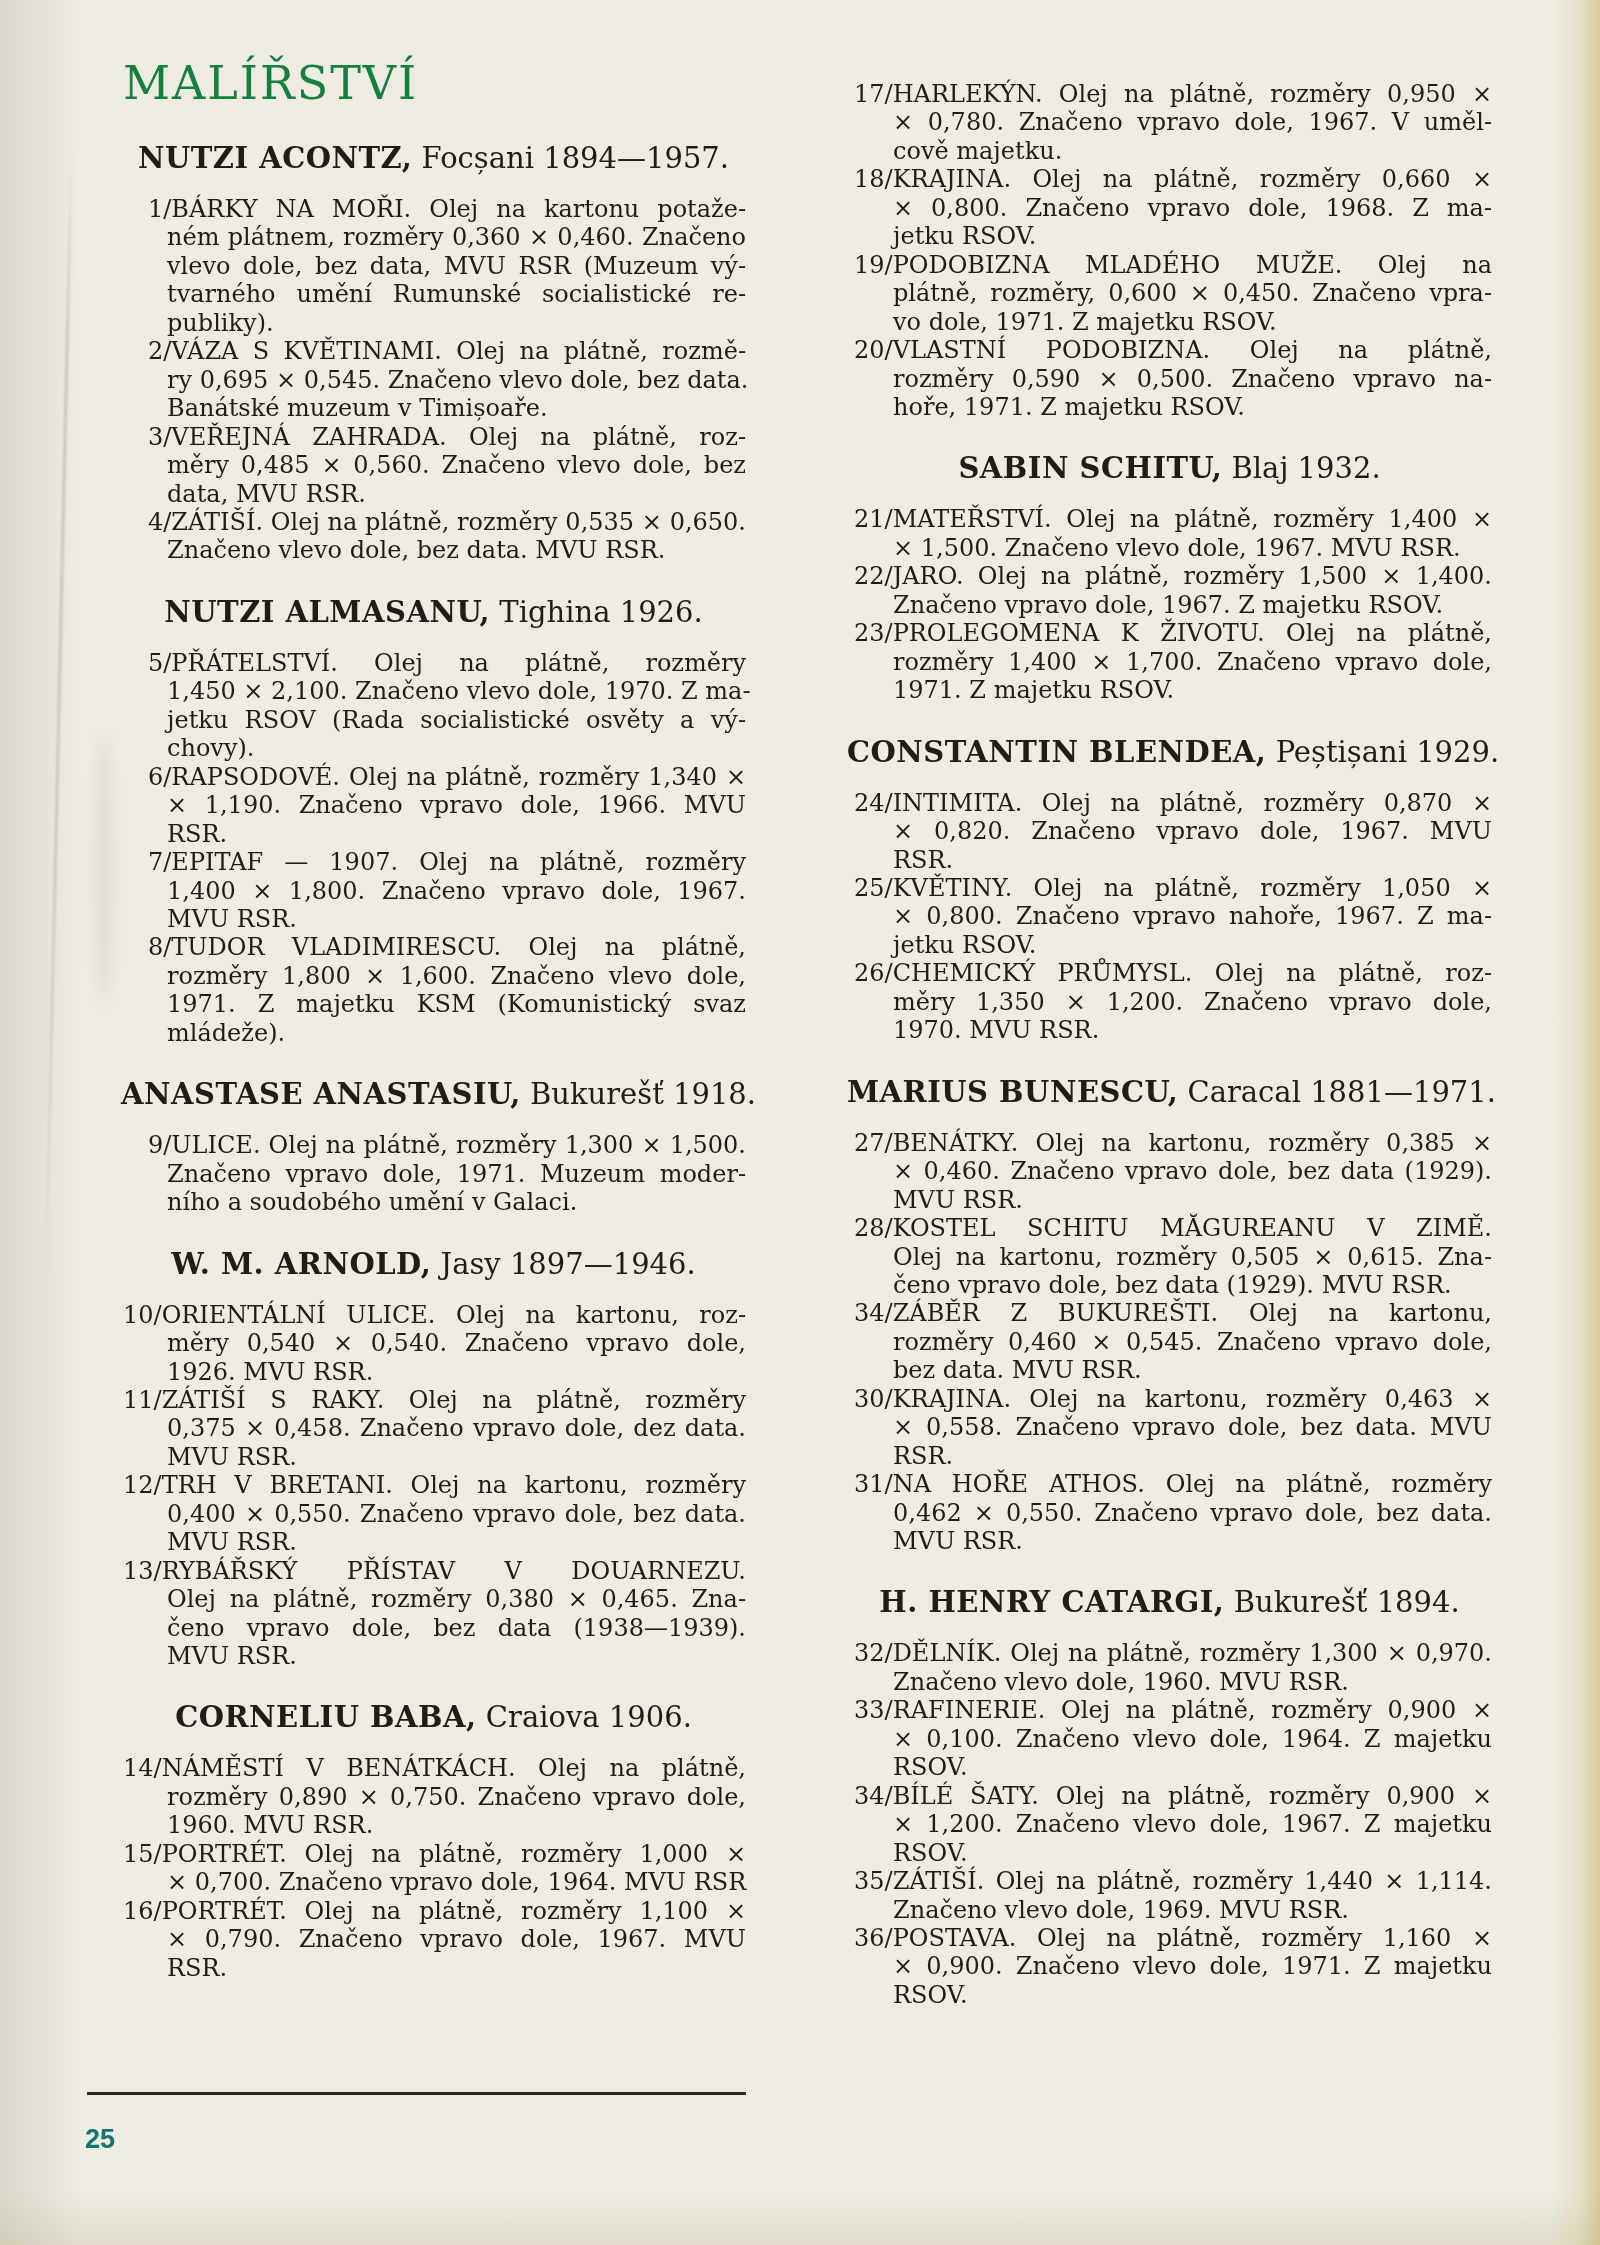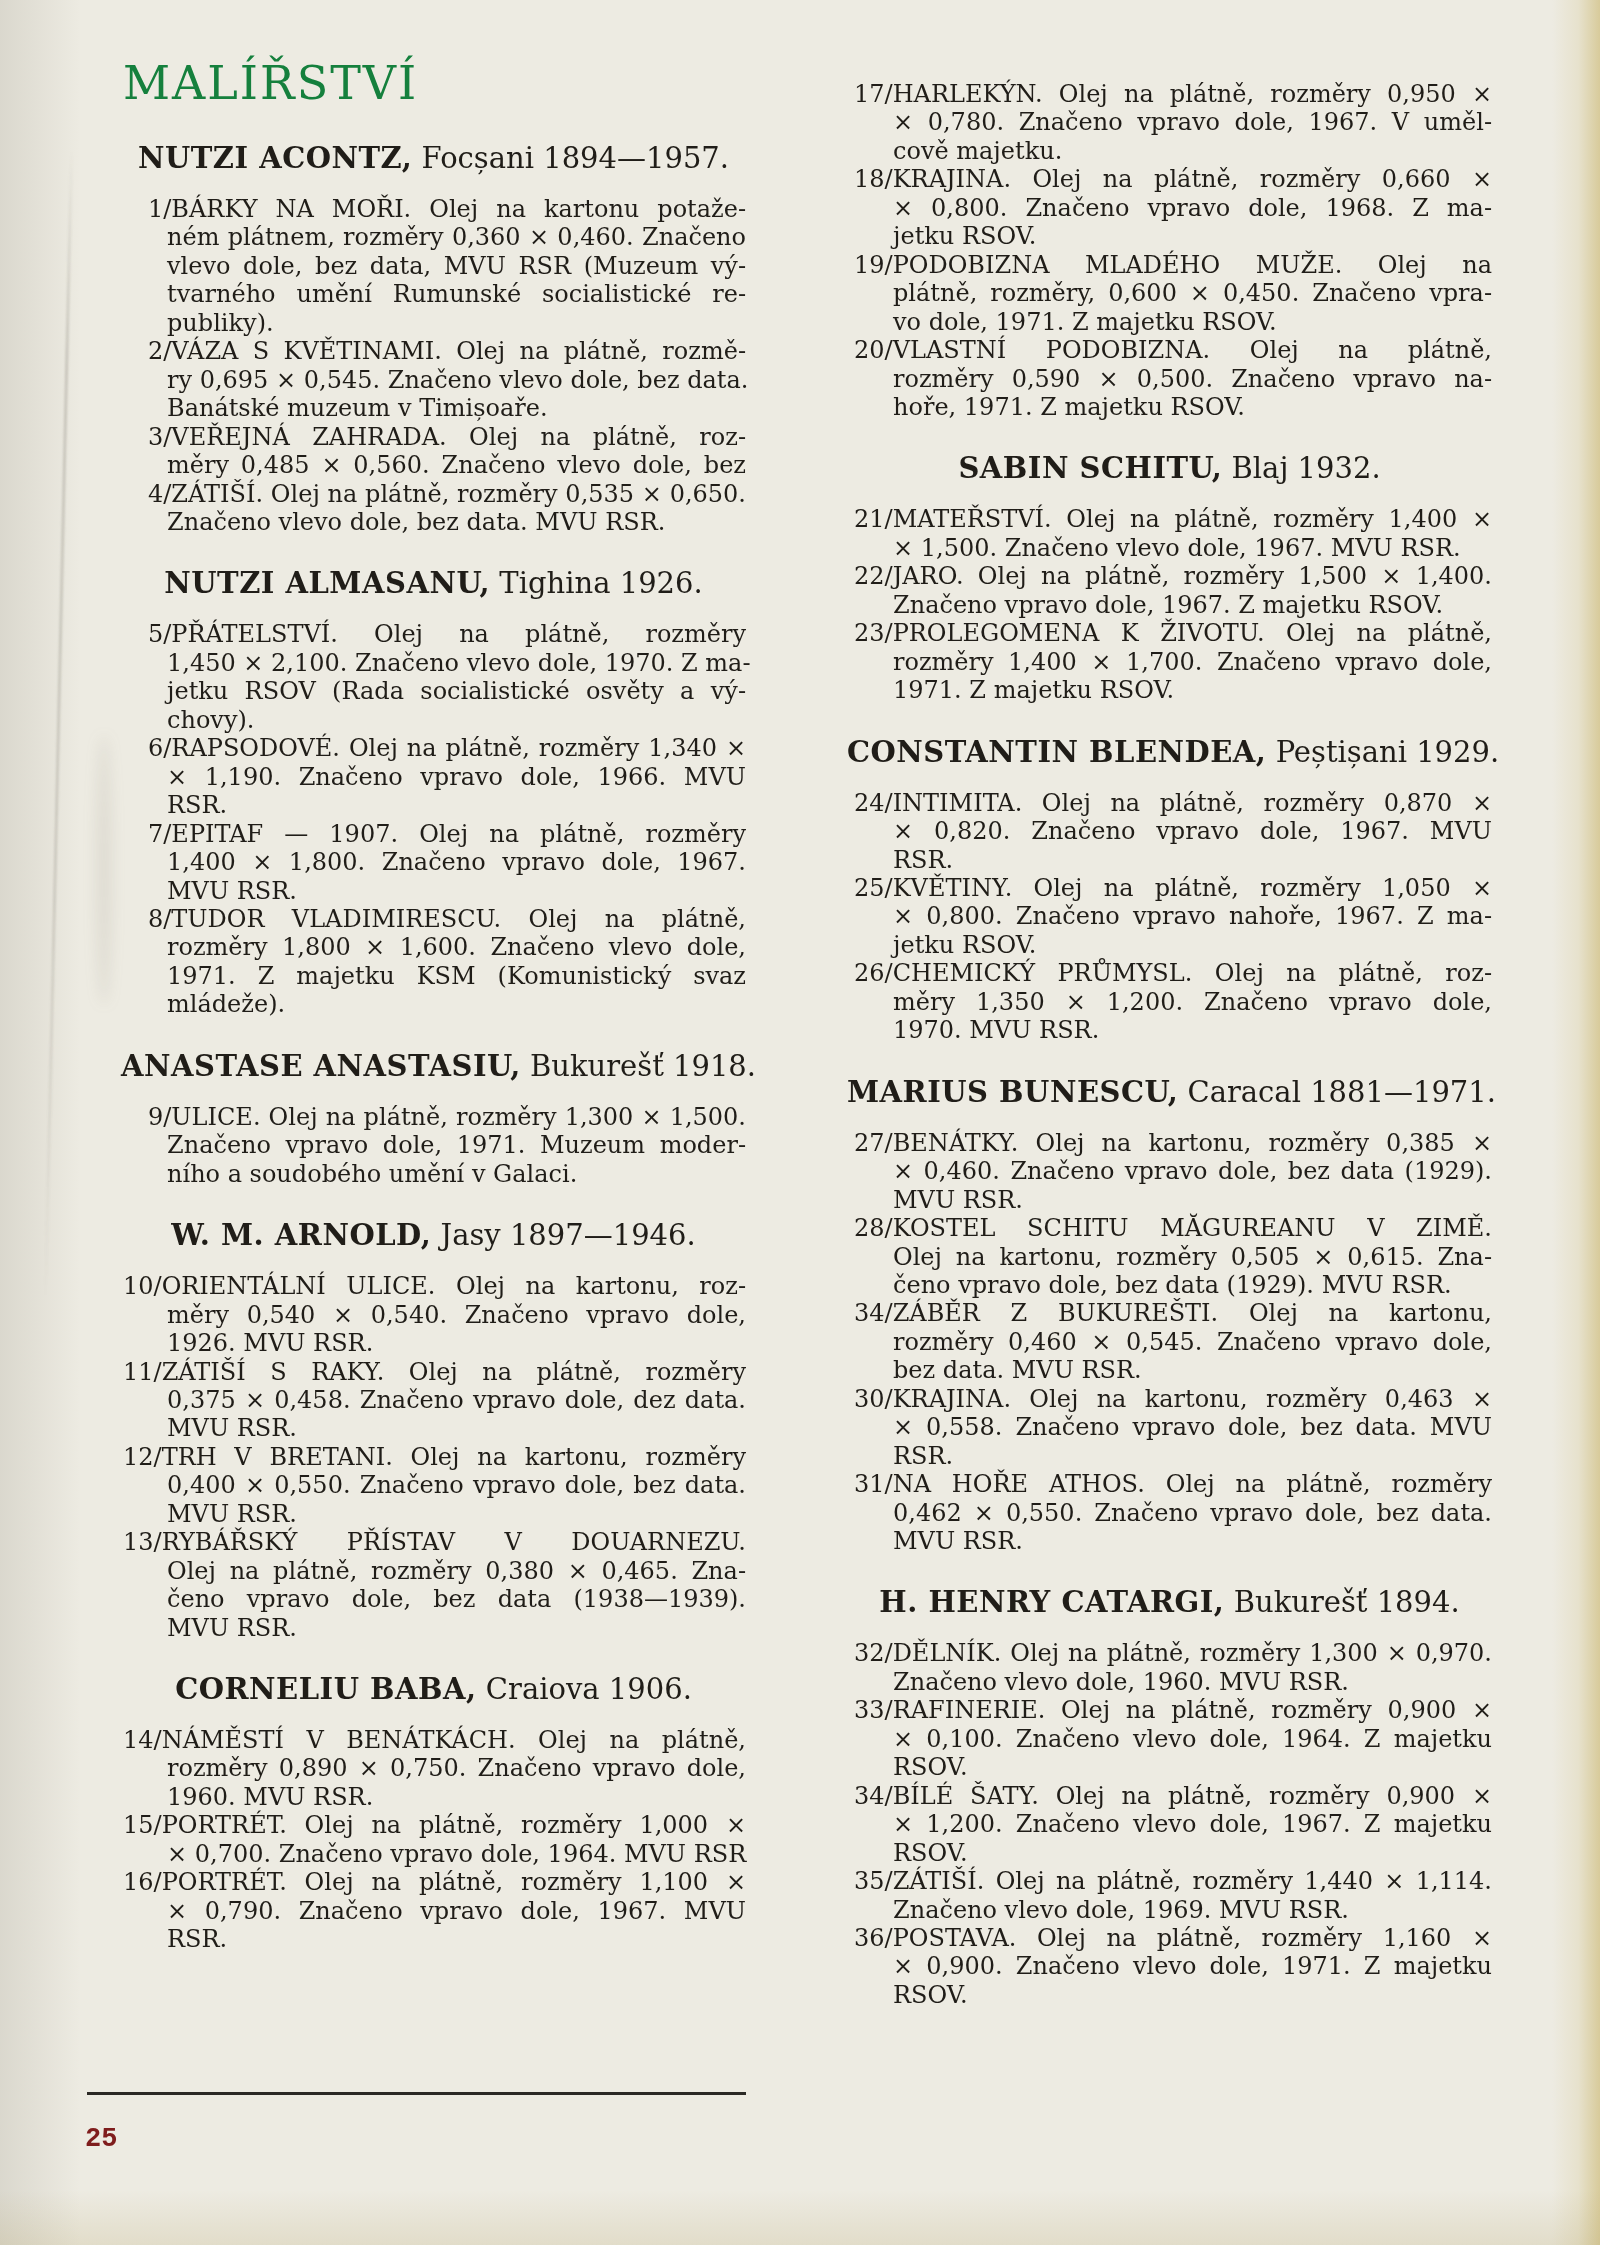--- a/index.html
+++ b/index.html
@@ -51,22 +51,22 @@
   .col-left .entry .line.first{ margin-left:-19px; }
   .col-left .entry.wide-num .line.first{ margin-left:-44px; }
   .col-right .entry .line.first{ margin-left:-39px; }
 
   .footer-rule{
     position:absolute; left:87px; top:2092px; width:659px; height:3px;
     background:#2b2925; border:none; margin:0;
   }
   .page-number{
     position:absolute; left:85px; top:2124px;
-    font-family:Liberation Mono, monospace;
-    font-weight:bold; font-size:27px; color:#7f1d1d;
+    font-family:Liberation Sans, sans-serif;
+    font-weight:bold; font-size:27px; color:#0f766e;
   }
 </style>
 </head>
 <body>
 
 <div class="page">
   <div class="edge-left"></div>
   <div class="edge-right"></div>
   <div class="edge-bottom"></div>
   <div class="crease"></div>
@@ -83,20 +83,21 @@
         <div class="line last">publiky).</div>
       </div>
       <div class="entry">
         <div class="line first">2/VÁZA S KVĚTINAMI. Olej na plátně, rozmě-</div>
         <div class="line">ry 0,695 × 0,545. Značeno vlevo dole, bez data.</div>
         <div class="line last">Banátské muzeum v Timișoaře.</div>
       </div>
       <div class="entry">
         <div class="line first">3/VEŘEJNÁ ZAHRADA. Olej na plátně, roz-</div>
         <div class="line">měry 0,485 × 0,560. Značeno vlevo dole, bez</div>
+        <div class="line last">data, MVU RSR.</div>
       </div>
       <div class="entry">
         <div class="line first">4/ZÁTIŠÍ. Olej na plátně, rozměry 0,535 × 0,650.</div>
         <div class="line last">Značeno vlevo dole, bez data. MVU RSR.</div>
       </div>
       <div class="artist-heading"><span class="artist-name">NUTZI ALMASANU,</span><span class="artist-origin"> Tighina 1926.</span></div>
       <div class="entry">
         <div class="line first">5/PŘÁTELSTVÍ. Olej na plátně, rozměry</div>
         <div class="line">1,450 × 2,100. Značeno vlevo dole, 1970. Z ma-</div>
         <div class="line">jetku RSOV (Rada socialistické osvěty a vý-</div>

